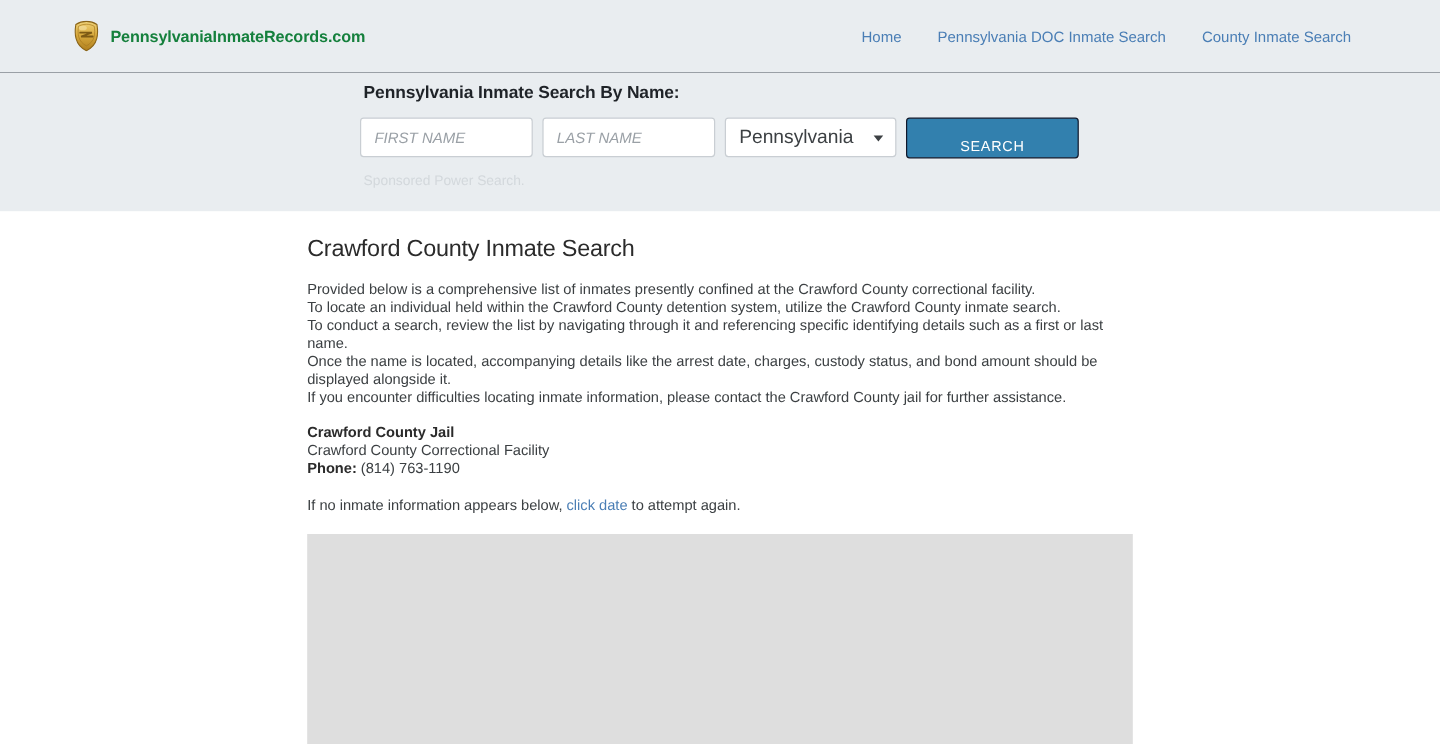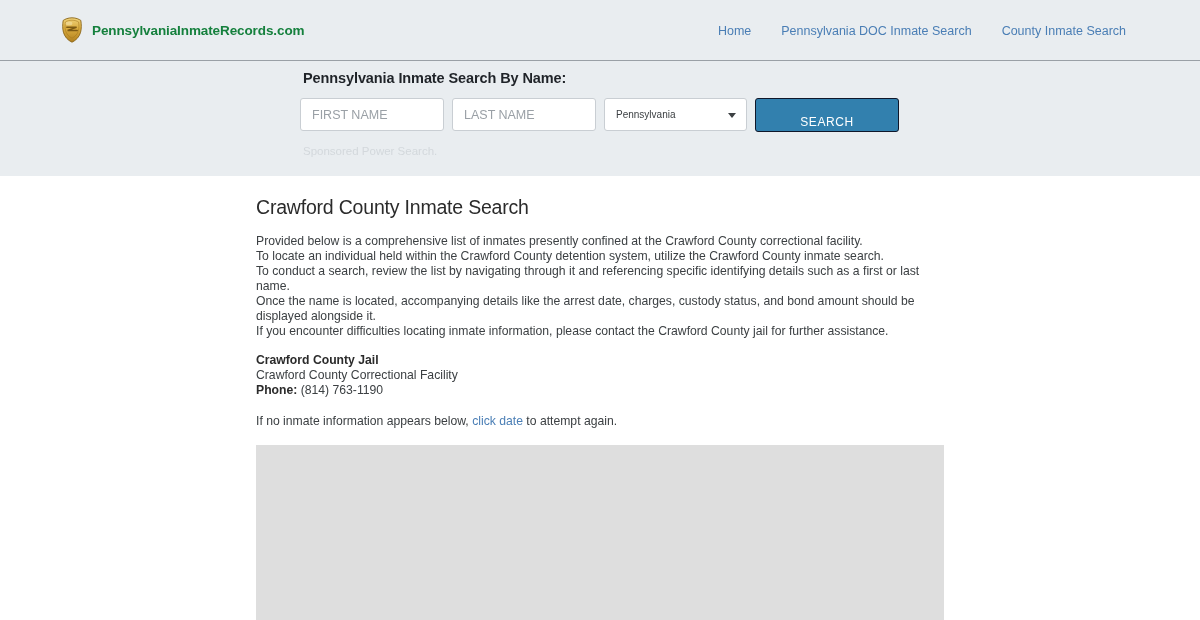--- a/index.html
+++ b/index.html
@@ -88,41 +88,42 @@
   .field {
     height: 33px;
     border: 1px solid #c9ced3;
     border-radius: 3px;
     background: #ffffff;
     font-family: "Liberation Sans", sans-serif;
     font-size: 12.5px;
     color: #3c4043;
     padding: 12px 11px;
     outline: none;
+    font-style: italic;
   }
   .field::placeholder {
     color: #9aa0a6;
     font-size: 12.5px;
   }
   .field-first { width: 144px; }
   .field-last  { width: 144px; }
 
   .select-wrap {
     position: relative;
     width: 143px;
     height: 33px;
   }
   .field-state {
     width: 143px;
     height: 33px;
     border: 1px solid #c9ced3;
     border-radius: 3px;
     background: #ffffff;
     font-family: "Liberation Sans", sans-serif;
-    font-size: 10px;
+    font-size: 16px;
     color: #3c4043;
     padding: 0 26px 0 11px;
     outline: none;
     appearance: none;
     -webkit-appearance: none;
     -moz-appearance: none;
     line-height: 31px;
   }
   .select-caret {
     position: absolute;

